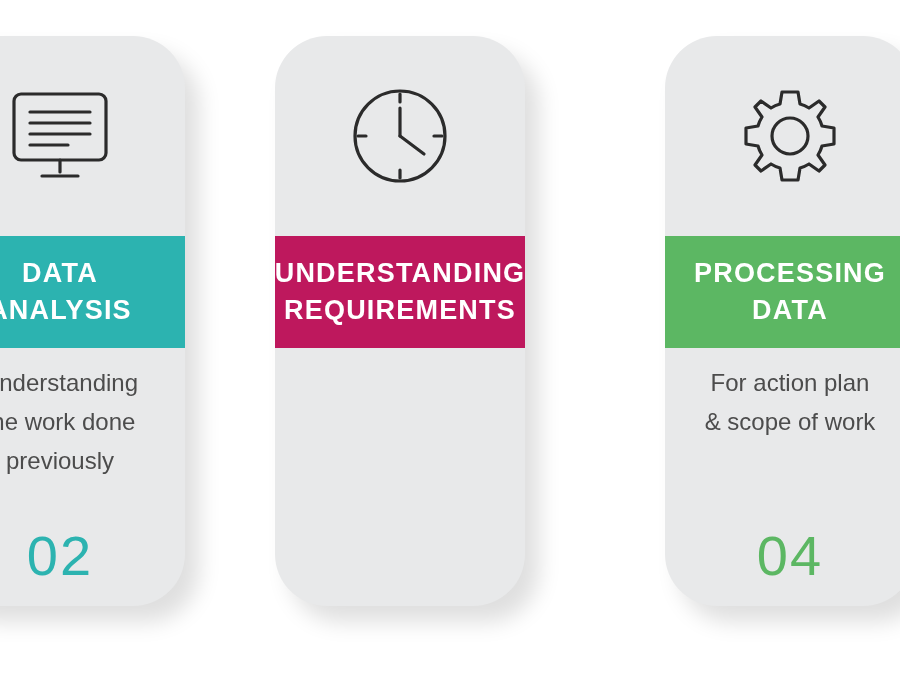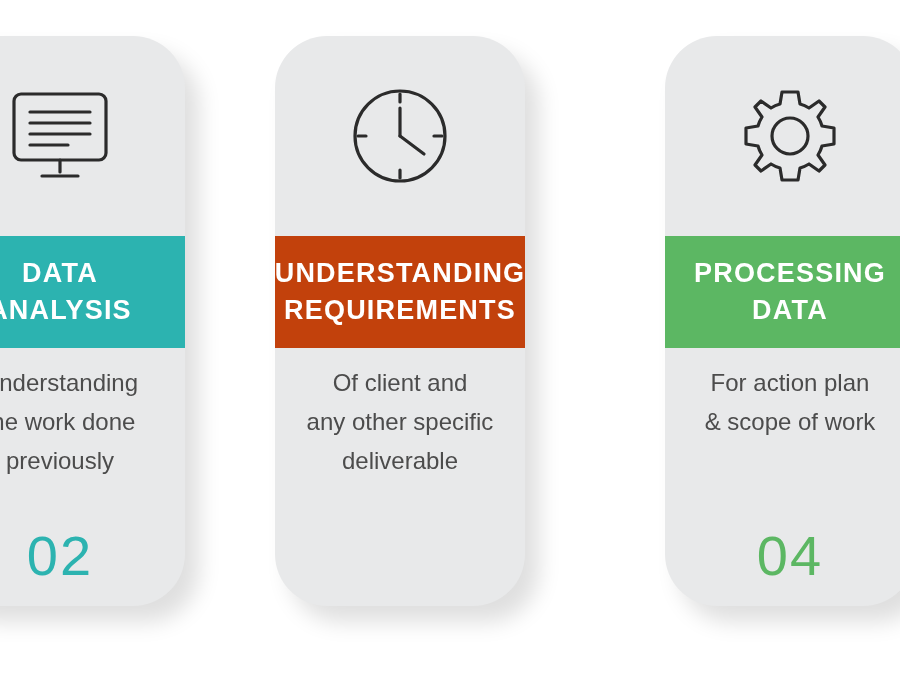--- a/index.html
+++ b/index.html
@@ -129,27 +129,24 @@
       <svg width="104" height="104" viewBox="0 0 104 104" fill="none" stroke="#2b2b2b" stroke-width="3.2" stroke-linecap="round" stroke-linejoin="round">
         <circle cx="52" cy="52" r="45"></circle>
         <line x1="52" y1="10" x2="52" y2="18"></line>
         <line x1="52" y1="86" x2="52" y2="94"></line>
         <line x1="10" y1="52" x2="18" y2="52"></line>
         <line x1="86" y1="52" x2="94" y2="52"></line>
         <line x1="52" y1="24" x2="52" y2="52"></line>
         <line x1="52" y1="52" x2="76" y2="70"></line>
       </svg>
     </div>
-    <div class="band" style="background:#c2410c">
+    <div class="band" style="background:#be185d">
       <span class="band-text">UNDERSTANDING
 REQUIREMENTS</span>
     </div>
-    <div class="desc">Of client and
-any other specific
-deliverable</div>
   </div>
 
   <div class="card card-3">
     <div class="icon-zone">
       <svg width="104" height="104" viewBox="0 0 104 104" fill="none" stroke="#2b2b2b" stroke-width="3.2" stroke-linecap="round" stroke-linejoin="round">
         <path d="M52 8 L60 8 L62 20 A34 34 0 0 1 71 24 L81 17 L87 23 L80 33 A34 34 0 0 1 84 42 L96 44 L96 52 L96 60 L84 62 A34 34 0 0 1 80 71 L87 81 L81 87 L71 80 A34 34 0 0 1 62 84 L60 96 L52 96 L44 96 L42 84 A34 34 0 0 1 33 80 L23 87 L17 81 L24 71 A34 34 0 0 1 20 62 L8 60 L8 52 L8 44 L20 42 A34 34 0 0 1 24 33 L17 23 L23 17 L33 24 A34 34 0 0 1 42 20 L44 8 Z"></path>
         <circle cx="52" cy="52" r="18"></circle>
       </svg>
     </div>
     <div class="band" style="background:#5cb763">

